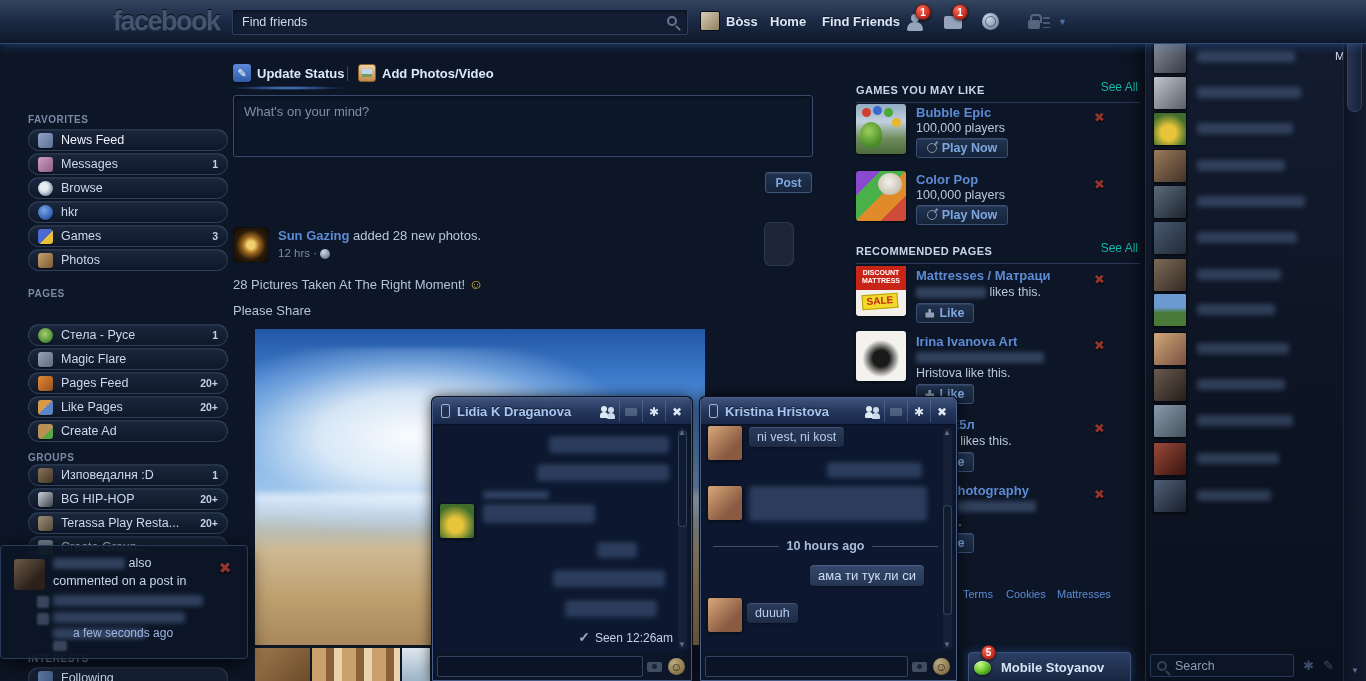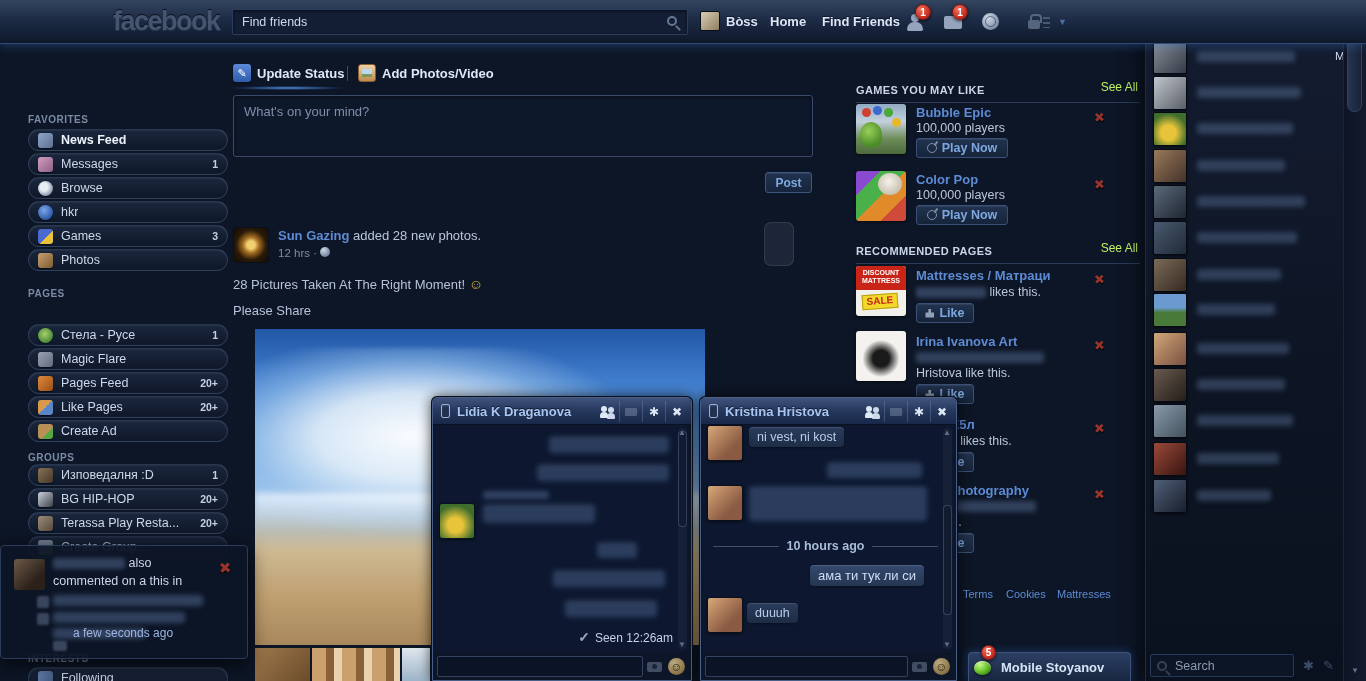--- a/index.html
+++ b/index.html
@@ -46,21 +46,21 @@
   .pcard .av{position:absolute;left:4px;top:4px;width:38px;height:38px;border-radius:4px;
     background:linear-gradient(135deg,#b98f74,#6e4336 60%,#31211c)}
   .pcard .nm{position:absolute;left:48px;right:6px;top:6px;text-align:center;font-size:13px;font-weight:bold;color:#e9f0fb}
   .pcard .ep{position:absolute;left:48px;right:6px;top:23px;text-align:center;font-size:12px;color:#b6c4da}
   .sec{position:absolute;left:28px;font-size:10px;font-weight:bold;color:#7a89a4;letter-spacing:.5px}
   .it{position:absolute;left:28px;width:200px;height:22px;border-radius:11px;
     background:linear-gradient(180deg,rgba(66,88,126,.26),rgba(18,28,48,.46));
     border:1px solid rgba(112,138,180,.26);box-shadow:inset 0 1px 0 rgba(255,255,255,.05);
     display:flex;align-items:center;padding:0 9px}
   .it .lb{font-size:12.5px;color:#ccd8ec;white-space:nowrap;overflow:hidden}
-  .it.bold .lb{font-weight:bold;color:#edf3fc}
+  .it.bold .lb{font-weight:normal;color:#edf3fc}
   .it .ct{margin-left:auto;font-size:10.5px;font-weight:bold;color:#c3d0e4}
   .ic{width:15px;height:15px;border-radius:3px;margin-right:8px;flex:0 0 auto;box-shadow:0 1px 1px rgba(0,0,0,.5)}
 
   
   .toast{position:absolute;left:0;top:545px;width:248px;height:114px;z-index:35;
     background:rgba(13,21,39,.93);border:1px solid #2b3b5a;border-radius:4px;
     box-shadow:0 5px 20px rgba(0,0,0,.75)}
   .toast .tav{position:absolute;left:13px;top:13px;width:31px;height:31px;border-radius:3px;
     background:linear-gradient(135deg,#6e5a48,#2b211a 70%)}
   .ttext{font-size:12.5px;color:#c9d6ea}
@@ -95,21 +95,21 @@
     background:linear-gradient(180deg,rgba(255,255,255,.65),rgba(255,255,255,0));filter:blur(3px)}
   .photo .fig{position:absolute;left:56%;top:86%;width:72px;height:11px;border-radius:6px;
     background:#4c3a28;box-shadow:0 2px 4px rgba(0,0,0,.4);filter:blur(.5px)}
   .thumb{position:absolute;top:648px;height:33px;z-index:5}
   .scrollpill{position:absolute;left:764px;top:222px;width:30px;height:44px;border-radius:7px;
     background:rgba(165,185,215,.10);border:1px solid rgba(165,185,215,.14);z-index:6}
 
   
   .hdr{position:absolute;width:284px;border-bottom:1px solid #2a3a58;padding-bottom:4px}
   .hdr .t{font-size:11px;font-weight:bold;color:#c9d6ea;letter-spacing:.4px}
-  .hdr .sa{position:absolute;right:2px;top:0;font-size:12px;color:#bef264;font-weight:normal}
+  .hdr .sa{position:absolute;right:2px;top:0;font-size:12px;color:#14b8a6;font-weight:normal}
   .rname{position:absolute;font-size:13px;font-weight:bold;color:#5d8bd4;white-space:nowrap}
   .rtext{position:absolute;font-size:12.5px;color:#b9c7dc;white-space:nowrap}
   .btn{position:absolute;height:20px;border:1px solid #3b5077;border-radius:3px;
     background:linear-gradient(180deg,#223350,#152439);display:flex;align-items:center;justify-content:center;
     gap:5px;font-size:12.5px;font-weight:bold;color:#7fa7df;box-shadow:inset 0 1px 0 rgba(255,255,255,.07)}
   .gthumb{position:absolute;width:50px;height:50px;border-radius:3px;overflow:hidden;box-shadow:0 1px 3px rgba(0,0,0,.6)}
   .pn-ic{width:10px;height:10px;border:1px solid #8fa0b8;border-radius:50%;position:relative;opacity:.85}
   .pn-ic::after{content:"";position:absolute;width:2px;height:5px;background:#8fa0b8;left:7px;top:-3px;transform:rotate(35deg)}
   .like-ic{width:9px;height:9px;background:#8fa0b8;
     clip-path:polygon(0 45%,32% 45%,32% 0,62% 0,62% 45%,100% 45%,100% 100%,0 100%)}
@@ -284,21 +284,21 @@
     <span class="tablbl">Add Photos/Video</span>
   </div>
 
   <div class="composer">
     <textarea placeholder="What's on your mind?" style=""></textarea>
   </div>
   <div class="postbtn">Post</div>
 
   <div class="abs" style="left:233px;top:227px;width:36px;height:36px;border-radius:3px;background:radial-gradient(circle at 50% 50%,#f0d070 16%,#a06a20 34%,#2a1a08 62%,#120c04 100%);border:1px solid #0a0f1a"></div>
   <div class="abs" style="left:278px;top:228px;font-size:13px;color:#b9c7dc"><span class="blink">Sun Gazing</span><span> added 28 new photos.</span></div>
-  <div class="pmeta" style="left:278px;top:247px;display:flex;align-items:flex-start;gap:3px">
+  <div class="pmeta" style="left:278px;top:247px;display:flex;align-items:flex-end;gap:3px">
       <span>12 hrs · </span>
       <span style="width:10px;height:10px;border-radius:50%;background:radial-gradient(circle at 35% 30%,#cfd9e6,#7f90a8 60%,#55667e);display:inline-block"></span>
     </div>
   <div class="ptext" style="left:233px;top:276px"><span>28 Pictures Taken At The Right Moment!</span> <span style="color:#e8c23a;font-size:14px">☺</span></div>
   <div class="ptext" style="left:233px;top:303px">Please Share</div>
 
   <div class="photo">
     <div class="splash"></div>
     <div class="foam"></div>
     <div class="fig"></div>
@@ -570,21 +570,21 @@
   <div class="docksearch">
     <span class="mag" style="left:6px;top:6px;opacity:.45"></span>
     <input placeholder="Search" style="">
   </div>
   <span class="dimico" style="left:1303px;top:658px">✱</span>
   <span class="dimico" style="left:1323px;top:658px">✎</span>
 
   <div class="toast">
     <div class="tav"></div>
     <div class="ttext" style="position:absolute;left:52px;top:10px"><span class="bp" style="width:72px;height:11px"></span> <span>also</span></div>
-    <div class="ttext" style="position:absolute;left:52px;top:28px">commented on a this in</div>
+    <div class="ttext" style="position:absolute;left:52px;top:28px">commented on a post in</div>
     <span class="tico" style="left:36px;top:50px"></span>
     <div class="bpa" style="left:52px;top:49px;width:150px;height:11px"></div>
     <span class="tico" style="left:36px;top:67px"></span>
     <div class="bpa" style="left:52px;top:66px;width:132px;height:11px"></div>
     <div class="bpa" style="left:52px;top:82px;width:92px;height:11px"></div>
     <span class="tico" style="left:52px;top:95px;width:14px;height:10px"></span>
     <div class="ttime" style="position:absolute;left:72px;top:80px">a few seconds ago</div>
     <div class="x" style="left:218px;top:13px;font-size:15px">✖</div>
   </div>
 

